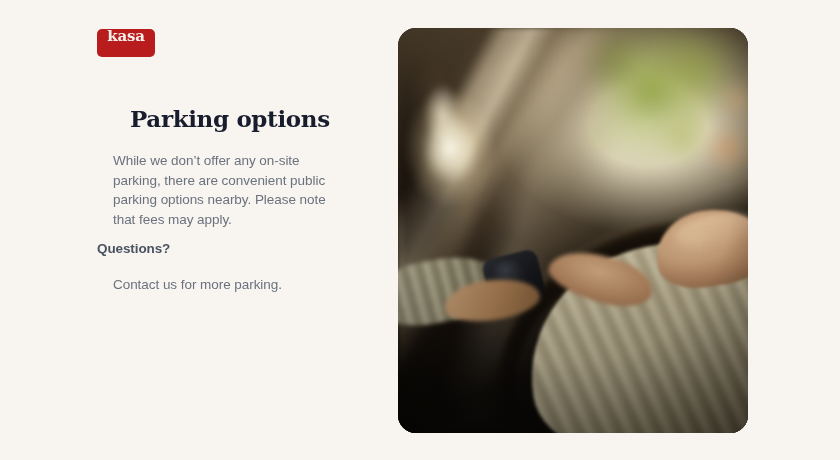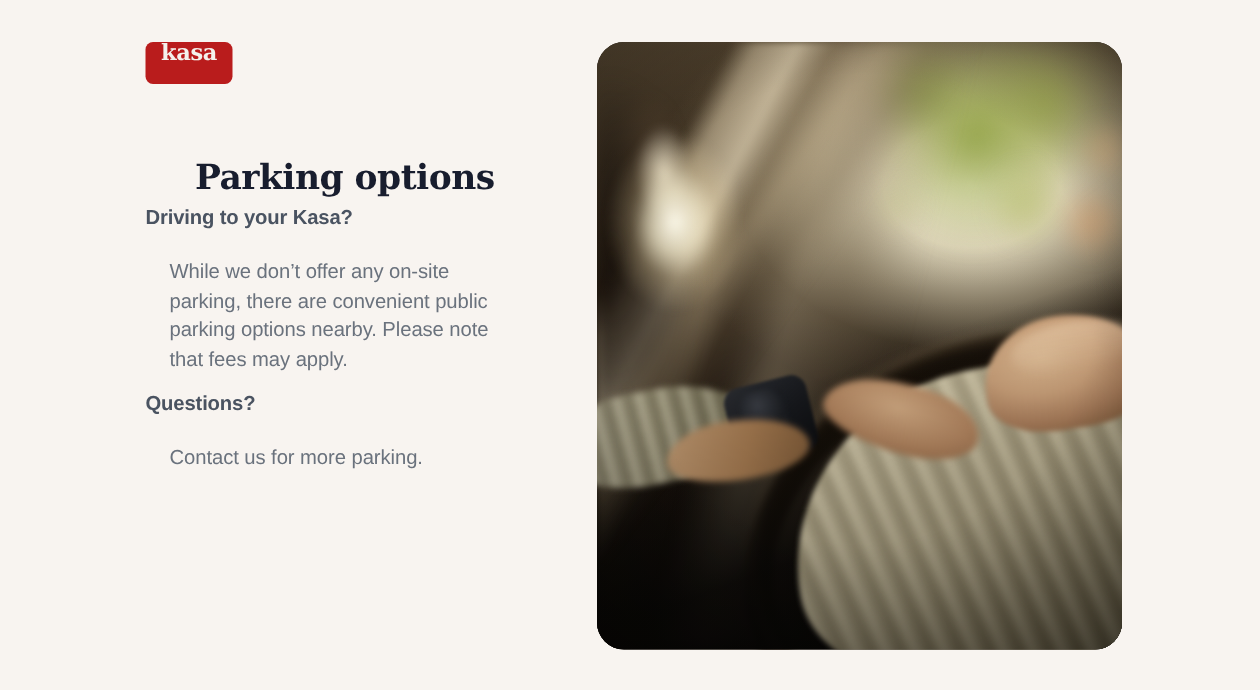--- a/index.html
+++ b/index.html
@@ -64,21 +64,21 @@
     color: #181d2e;
     white-space: nowrap;
   }
 
   .section {
     position: absolute;
     left: 0;
     width: 245px;
   }
   .section-parking { top: 108px; }
-  .section-questions { top: 232px; }
+  .section-questions { top: 212px; }
 
   .section-heading {
     margin: 0 0 2px 0;
     font-size: 13.5px;
     font-weight: 700;
     color: #4a5361;
     letter-spacing: -0.1px;
     line-height: 20px;
   }
 
@@ -407,21 +407,20 @@
 
   <div class="left-col">
 
     <div class="brand-badge">
       <span class="brand-badge-text">kasa</span>
     </div>
 
     <h1 class="page-title">Parking options</h1>
 
     <div class="section section-parking">
-      <p class="section-heading">Driving to your Kasa?</p>
       <p class="section-body">While we don’t offer any on-site parking, there are convenient public parking options nearby. Please note that fees may apply.</p>
     </div>
 
     <div class="section section-questions">
       <p class="section-heading">Questions?</p>
       <p class="section-body">Contact us for more parking.</p>
     </div>
 
   </div>
 

